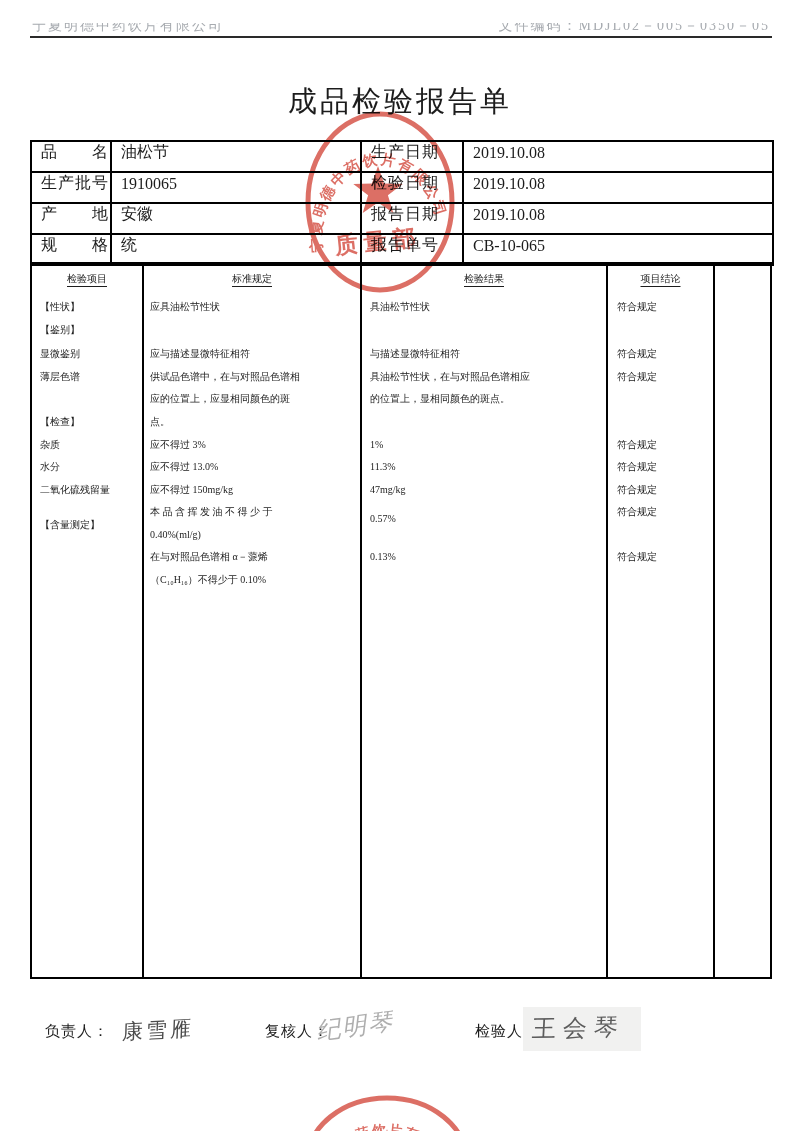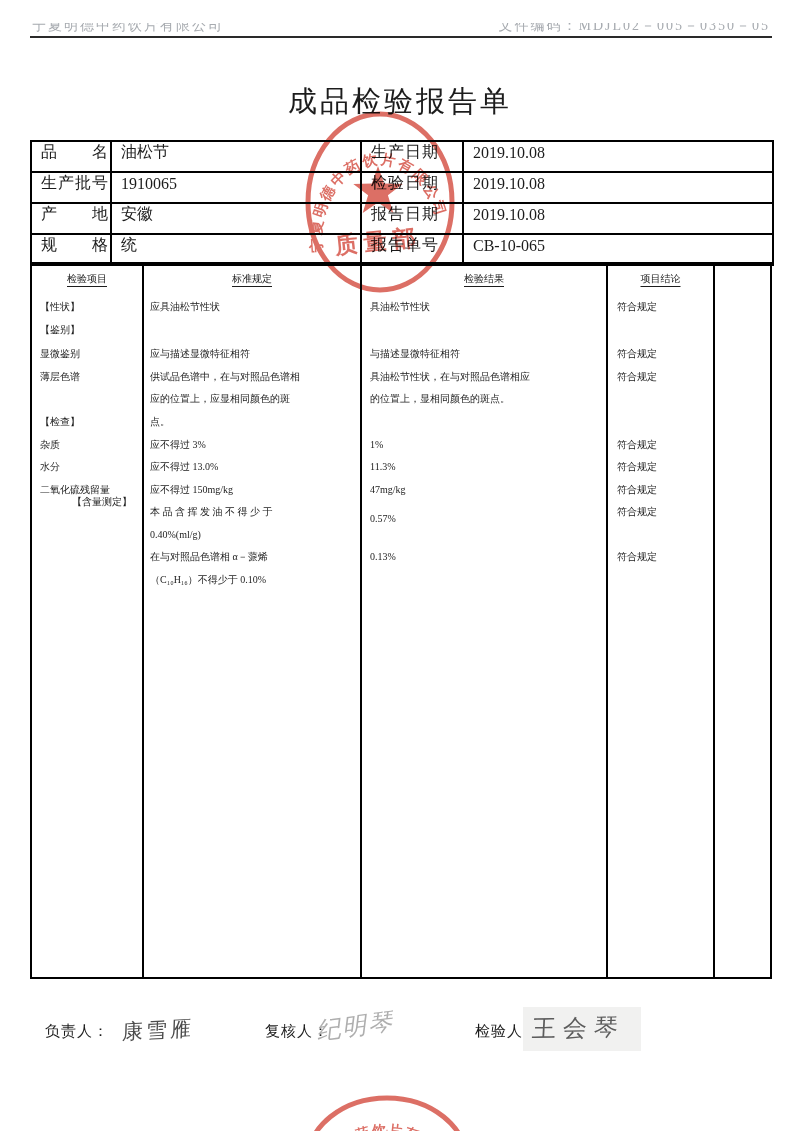--- a/index.html
+++ b/index.html
@@ -118,21 +118,21 @@
     <div class="insp-h h4">项目结论</div>
     <div>
         <div class="cell c1" style="top: 38px;">【性状】</div>
         <div class="cell c1" style="top: 61px;">【鉴别】</div>
         <div class="cell c1" style="top: 85px;">显微鉴别</div>
         <div class="cell c1" style="top: 108px;">薄层色谱</div>
         <div class="cell c1" style="top: 153px;">【检查】</div>
         <div class="cell c1" style="top: 176px;">杂质</div>
         <div class="cell c1" style="top: 198px;">水分</div>
         <div class="cell c1" style="top: 221px;">二氧化硫残留量</div>
-        <div class="cell c1" style="top: 233px; margin-left: 32px;">【含量测定】</div>
+        <div class="cell c1" style="top: 256px;">【含量测定】</div>
         <div class="cell c2" style="top: 38px;">应具油松节性状</div>
         <div class="cell c2" style="top: 85px;">应与描述显微特征相符</div>
         <div class="cell c2" style="top: 108px;">供试品色谱中，在与对照品色谱相</div>
         <div class="cell c2" style="top: 130px;">应的位置上，应显相同颜色的斑</div>
         <div class="cell c2" style="top: 153px;">点。</div>
         <div class="cell c2" style="top: 176px;">应不得过 3%</div>
         <div class="cell c2" style="top: 198px;">应不得过 13.0%</div>
         <div class="cell c2" style="top: 221px;">应不得过 150mg/kg</div>
         <div class="cell c2" style="top: 243px;">本 品 含 挥 发 油 不 得 少 于</div>
         <div class="cell c2" style="top: 266px;">0.40%(ml/g)</div>

